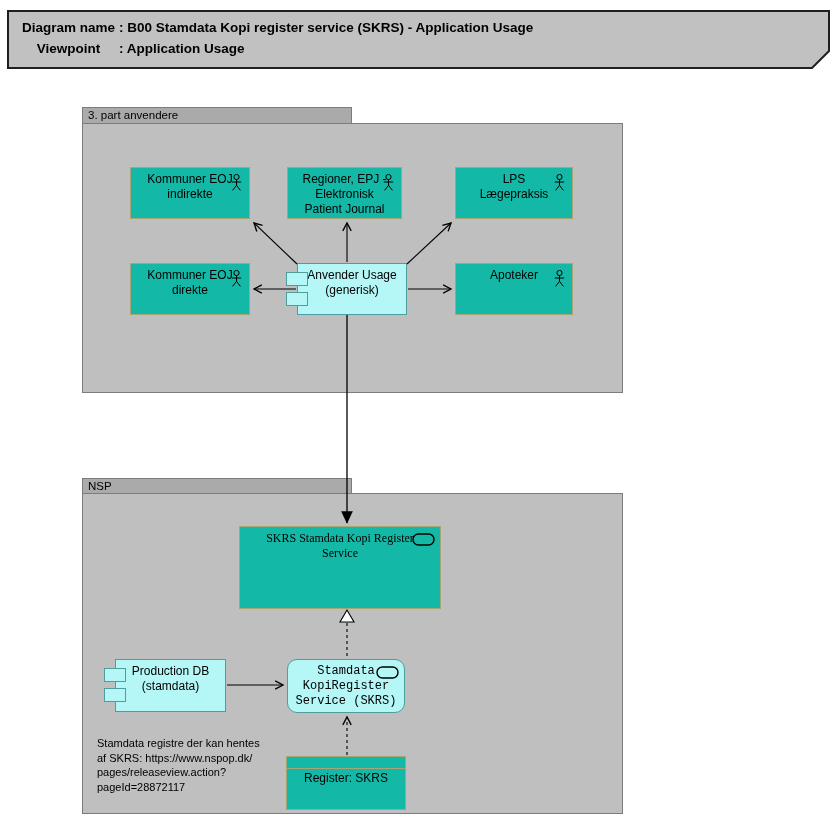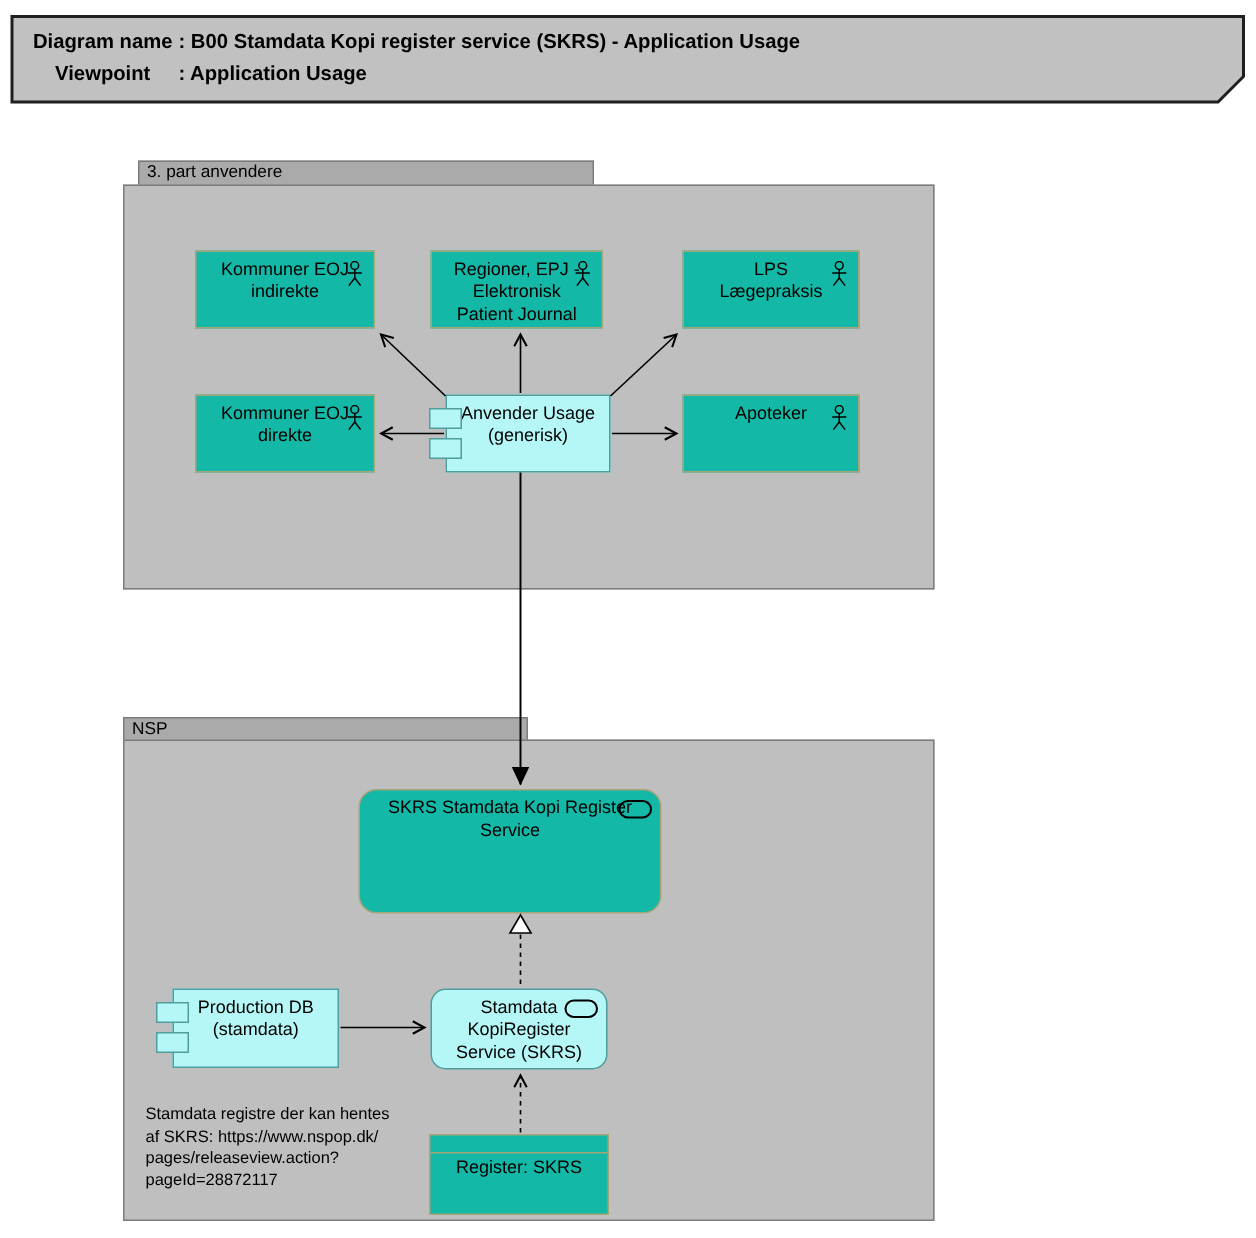--- a/index.html
+++ b/index.html
@@ -19,22 +19,22 @@
   .title-row .t-label{width:101px;flex:0 0 auto;}
 
   
   .group-tab{position:absolute;box-sizing:border-box;background:#aaaaaa;border:1px solid #7c7c7c;
              font-size:11.5px;padding:1px 0 0 5px;}
   .group-body{position:absolute;box-sizing:border-box;background:#bfbfbf;border:1px solid #7c7c7c;}
 
   
   .box-yellow{background:#14b8a6;border:1px solid #a5a578;}
   .box-cyan{background:#b5f6f6;border:1px solid #4f9d9d;}
-  .rounded12{border-radius:12px;}
-  .rounded10{border-radius:10px;}
+  .rounded12{border-radius:0;font-family:Liberation Serif, serif;}
+  .rounded10{border-radius:10px;font-family:Liberation Mono, monospace;}
   .shape-label{font-size:12px;text-align:center;white-space:pre-line;line-height:1.26;padding-top:4px;}
   .actor-icon{position:absolute;right:7px;top:6px;}
   .stadium-icon{position:absolute;right:5px;top:6px;}
   .comp-tab{position:absolute;left:-12px;width:22px;height:14px;box-sizing:border-box;
             background:#b5f6f6;border:1px solid #4f9d9d;}
   .band{position:absolute;left:0;top:0;right:0;height:11px;border-bottom:1px solid #a5a578;}
 
   
   .note-text{left:97px;top:736px;width:176px;font-size:11px;line-height:1.32;white-space:pre-line;}
 </style>
@@ -54,21 +54,21 @@
       <span class="t-label">Diagram name</span>
       <span>: B00 Stamdata Kopi register service (SKRS) - Application Usage</span>
     </div>
     <div class="title-row">
       <span class="t-label">Viewpoint</span>
       <span>: Application Usage</span>
     </div>
   </div>
 
   <div class="group">
-    <div class="group-tab" style="left:92px;top:107px;width:304px;height:17px;">3. part anvendere</div>
+    <div class="group-tab" style="left:82px;top:107px;width:270px;height:17px;">3. part anvendere</div>
     <div class="group-body" style="left:82px;top:123px;width:541px;height:270px;"></div>
   </div>
 
   <div class="group">
     <div class="group-tab" style="left:82px;top:478px;width:270px;height:16px;">NSP</div>
     <div class="group-body" style="left:82px;top:493px;width:541px;height:321px;"></div>
   </div>
 
   <div class="node box-yellow" style="left:130px;top:167px;width:120px;height:52px;">
     <div class="shape-label">Kommuner EOJ

